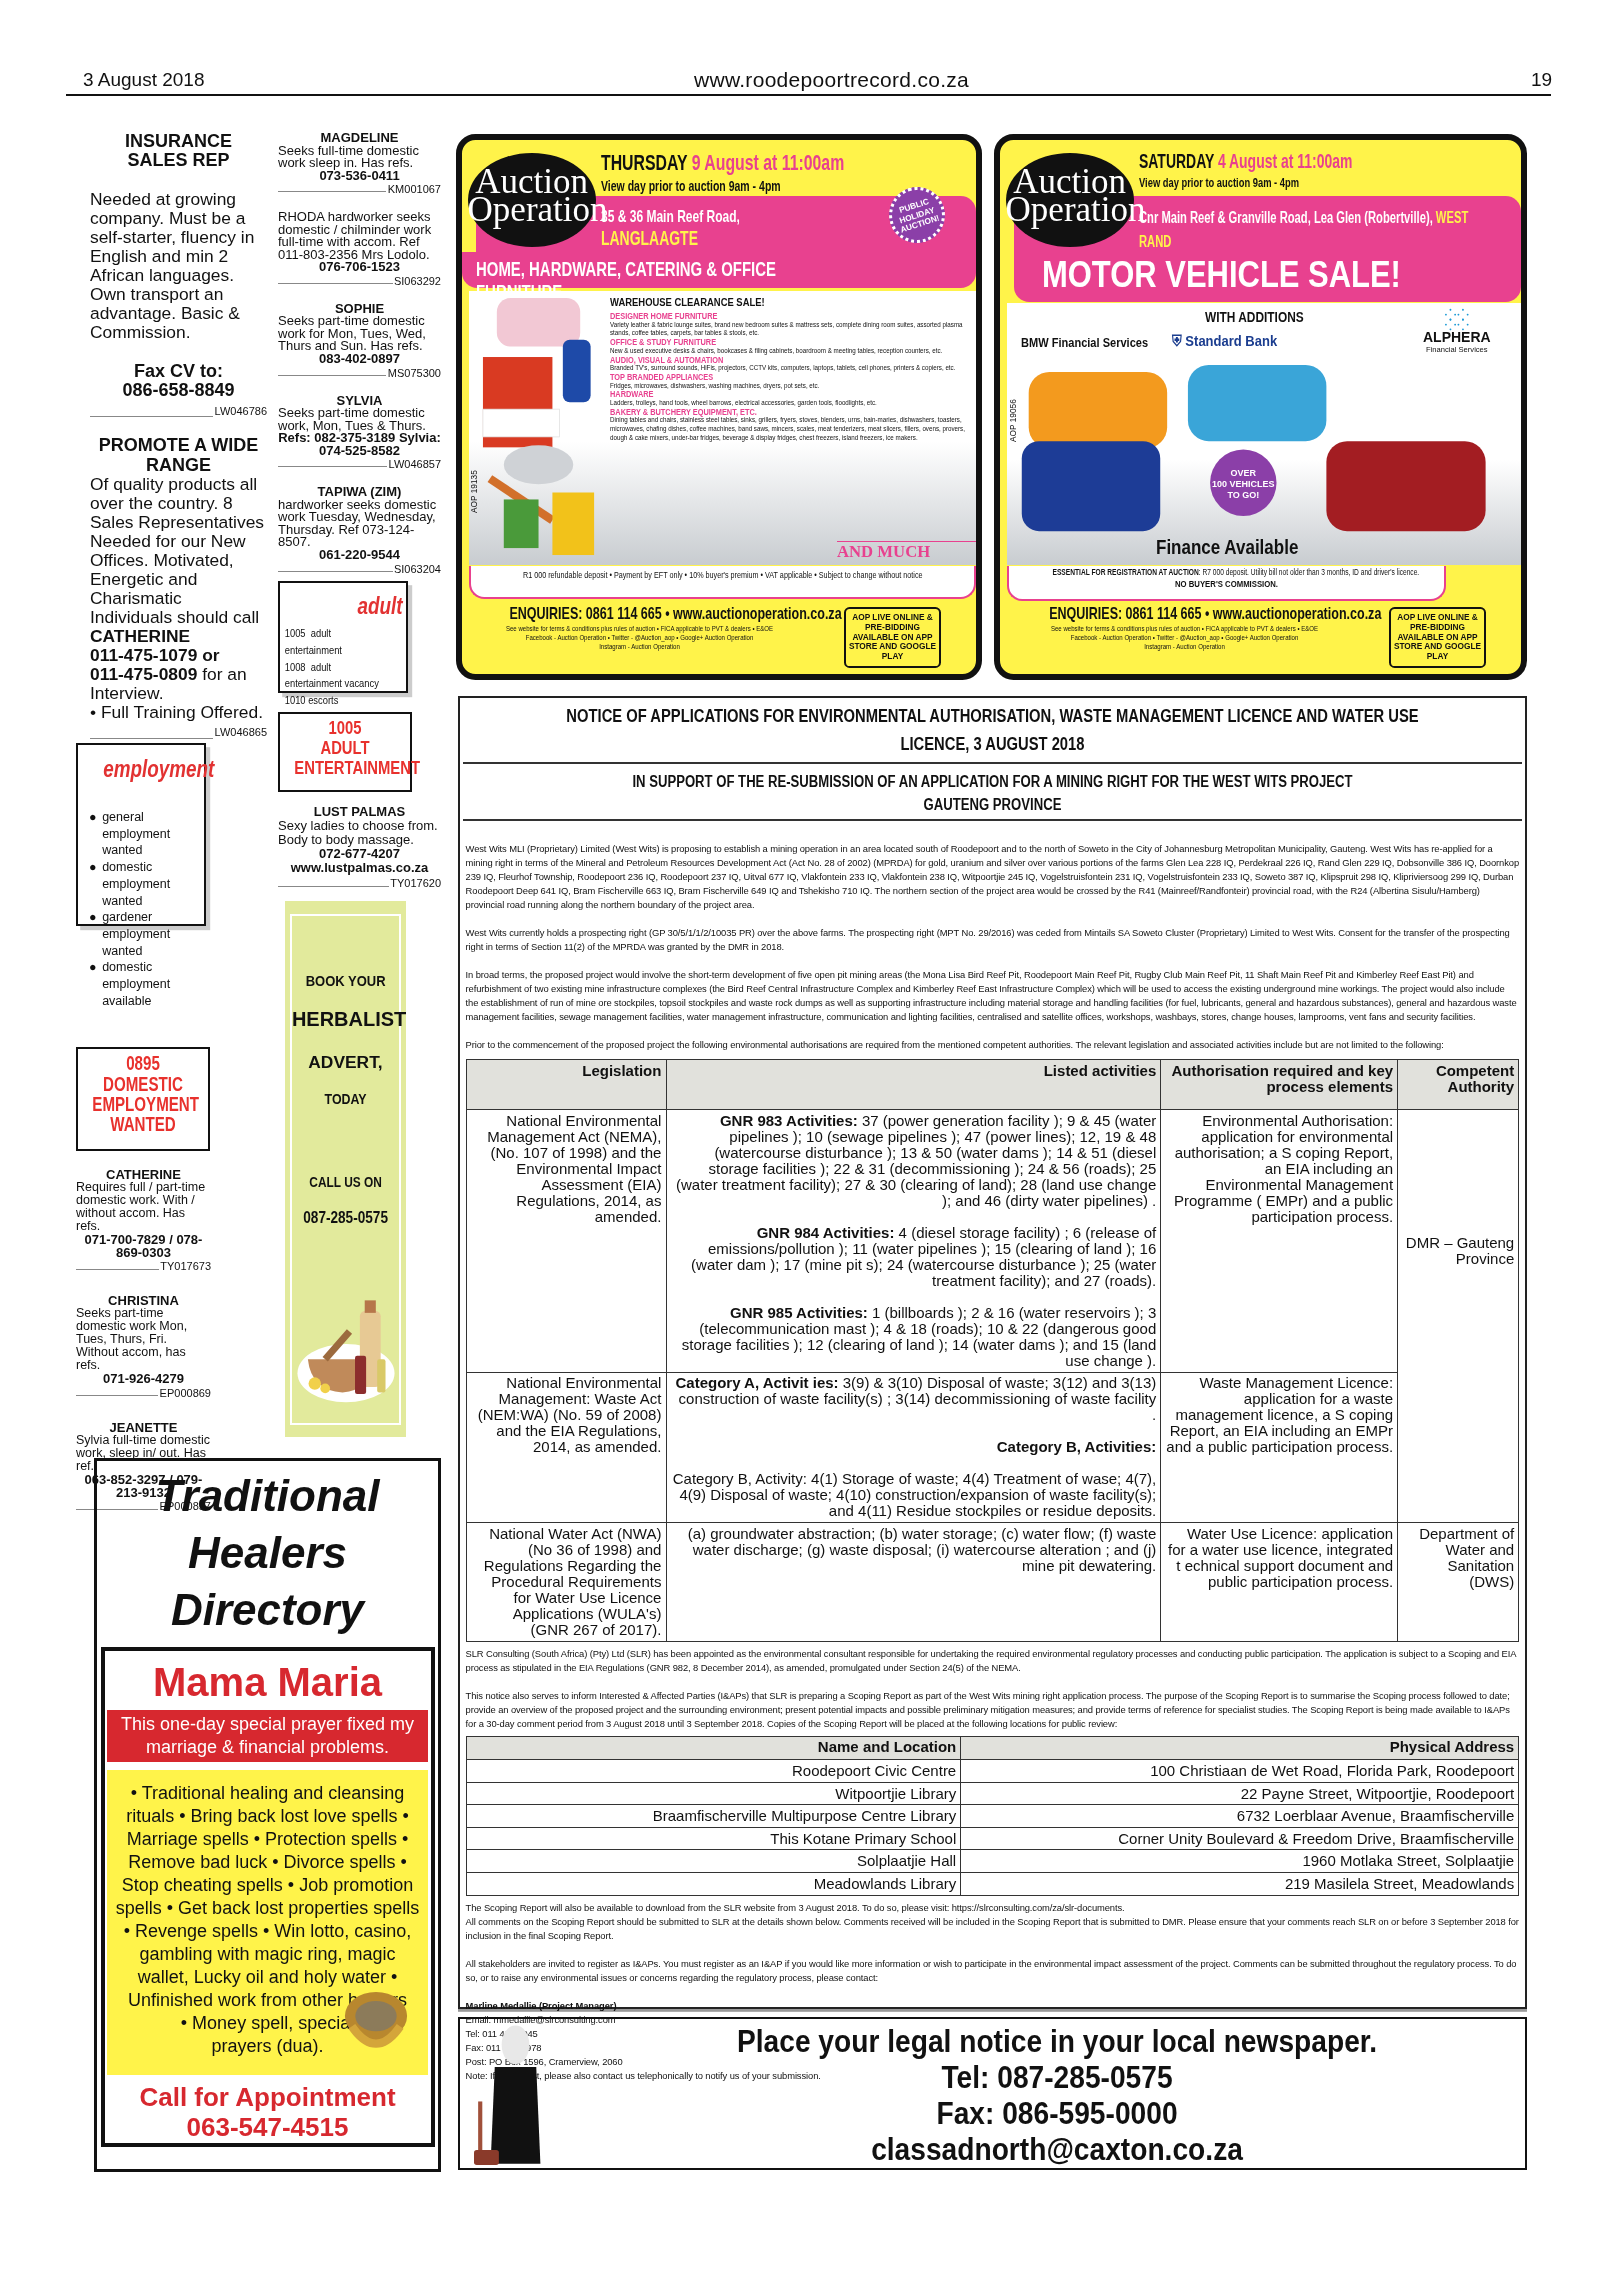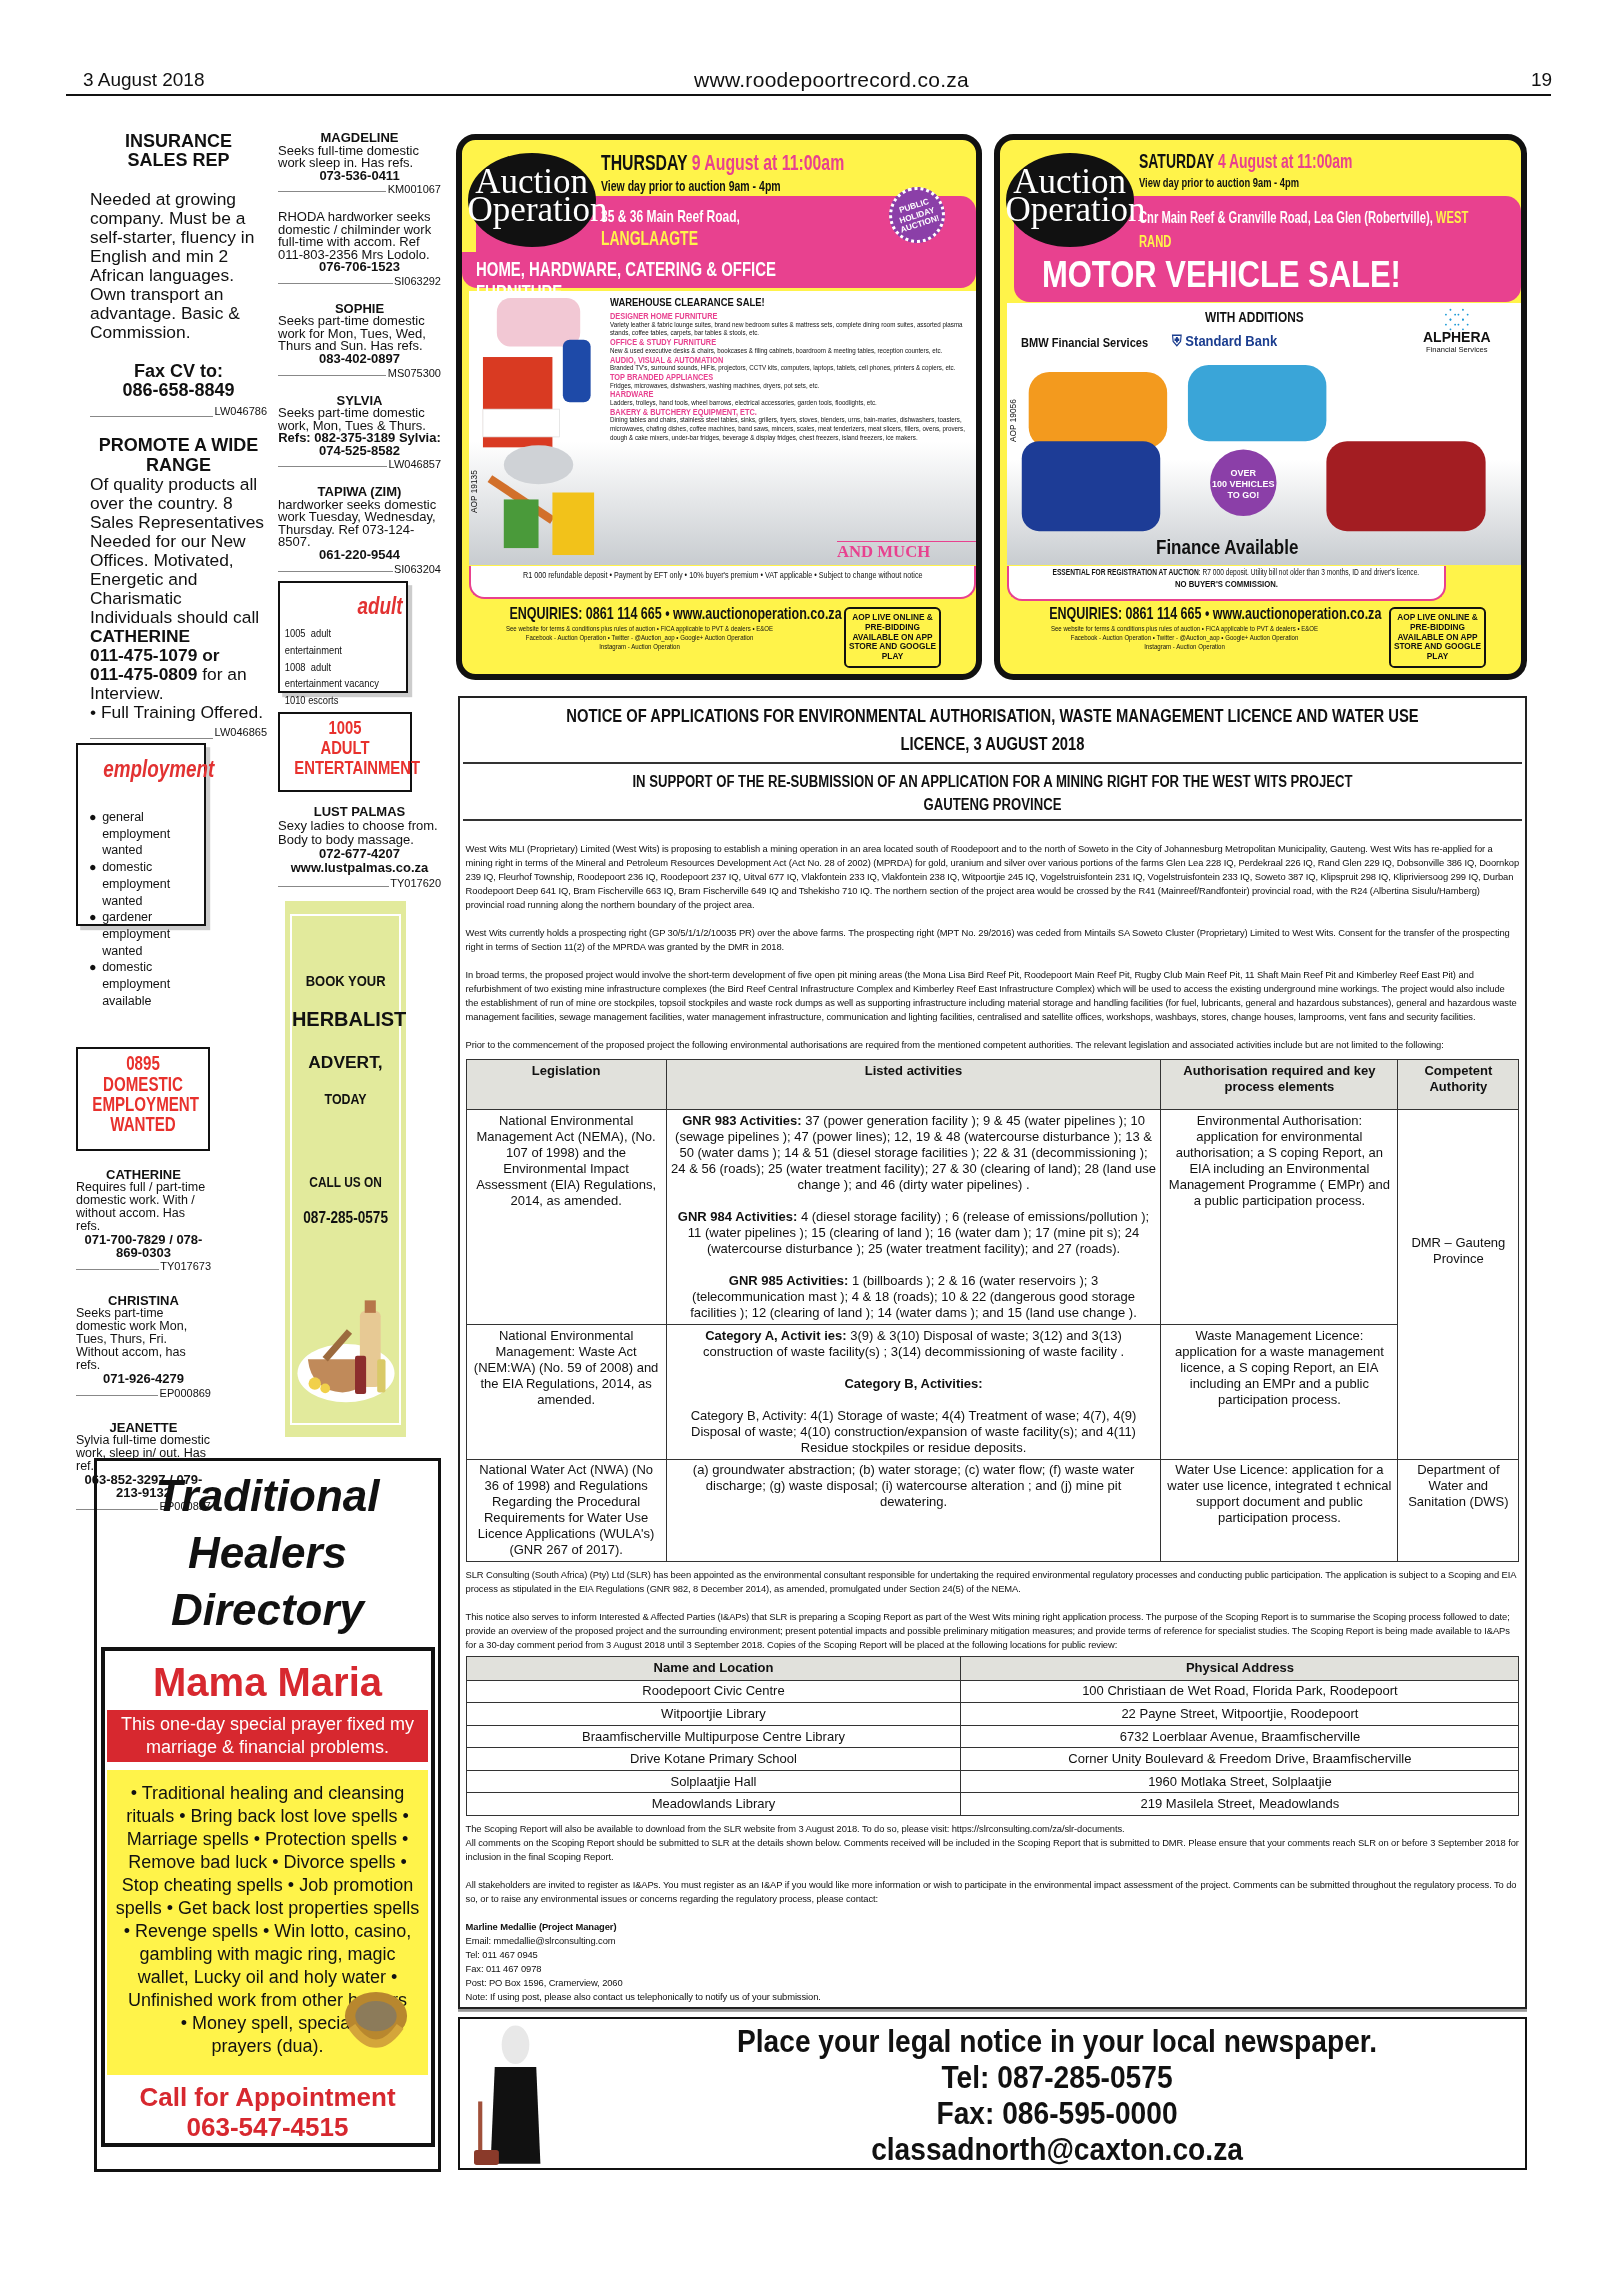--- a/index.html
+++ b/index.html
@@ -31,21 +31,21 @@
 .enq{font-weight:bold;font-size:16.7px}
 .aop-box{border:2.1px solid #111;border-radius:5.6px;text-align:center;font-weight:bold;font-size:11px;line-height:12.5px;padding:4.2px 2.8px}
 
 
 .notice{left:458px;top:696px;width:1069px;height:1313px;border:2.1px solid #222;box-shadow:0 2.8px 0 #999}
 .n-h1{font-weight:bold;text-align:center;font-size:18px;line-height:28px;transform:scaleX(0.82)}
 .n-h2{font-weight:bold;text-align:center;font-size:16px;line-height:23px;transform:scaleX(0.82)}
 .nrule{height:2.1px;background:#333;margin:0 2.8px}
 .ntext{font-size:9.4px;line-height:14px;padding:0 5.6px;letter-spacing:-0.1px}
 table{border-collapse:collapse;width:100%}
-td,th{border:1.4px solid #333;vertical-align:top;text-align:center;font-size:13px;line-height:16px;padding:2.8px 4.2px;font-weight:normal}
+td,th{border:1.4px solid #333;vertical-align:top;text-align:right;font-size:15px;line-height:16px;padding:2.8px 4.2px;font-weight:normal}
 th{background:#e1e1dc;font-weight:bold}
 
 
 .healers{left:94px;top:1458px;width:347px;height:714px;border:3.5px solid #111}
 
 .legal{left:458px;top:2017px;width:1069px;height:153px;border:2.8px solid #111}
 </style>
 </head>
 <body>
 
@@ -400,21 +400,21 @@
           </tr>
       <tr>
             <td>Witpoortjie Library</td>
             <td>22 Payne Street, Witpoortjie, Roodepoort</td>
           </tr>
       <tr>
             <td>Braamfischerville Multipurpose Centre Library</td>
             <td>6732 Loerblaar Avenue, Braamfischerville</td>
           </tr>
       <tr>
-            <td>Drive Kotane Primary School</td>
+            <td>This Kotane Primary School</td>
             <td>Corner Unity Boulevard &amp; Freedom Drive, Braamfischerville</td>
           </tr>
       <tr>
             <td>Solplaatjie Hall</td>
             <td>1960 Motlaka Street, Solplaatjie</td>
           </tr>
       <tr>
             <td>Meadowlands Library</td>
             <td>219 Masilela Street, Meadowlands</td>
           </tr>

